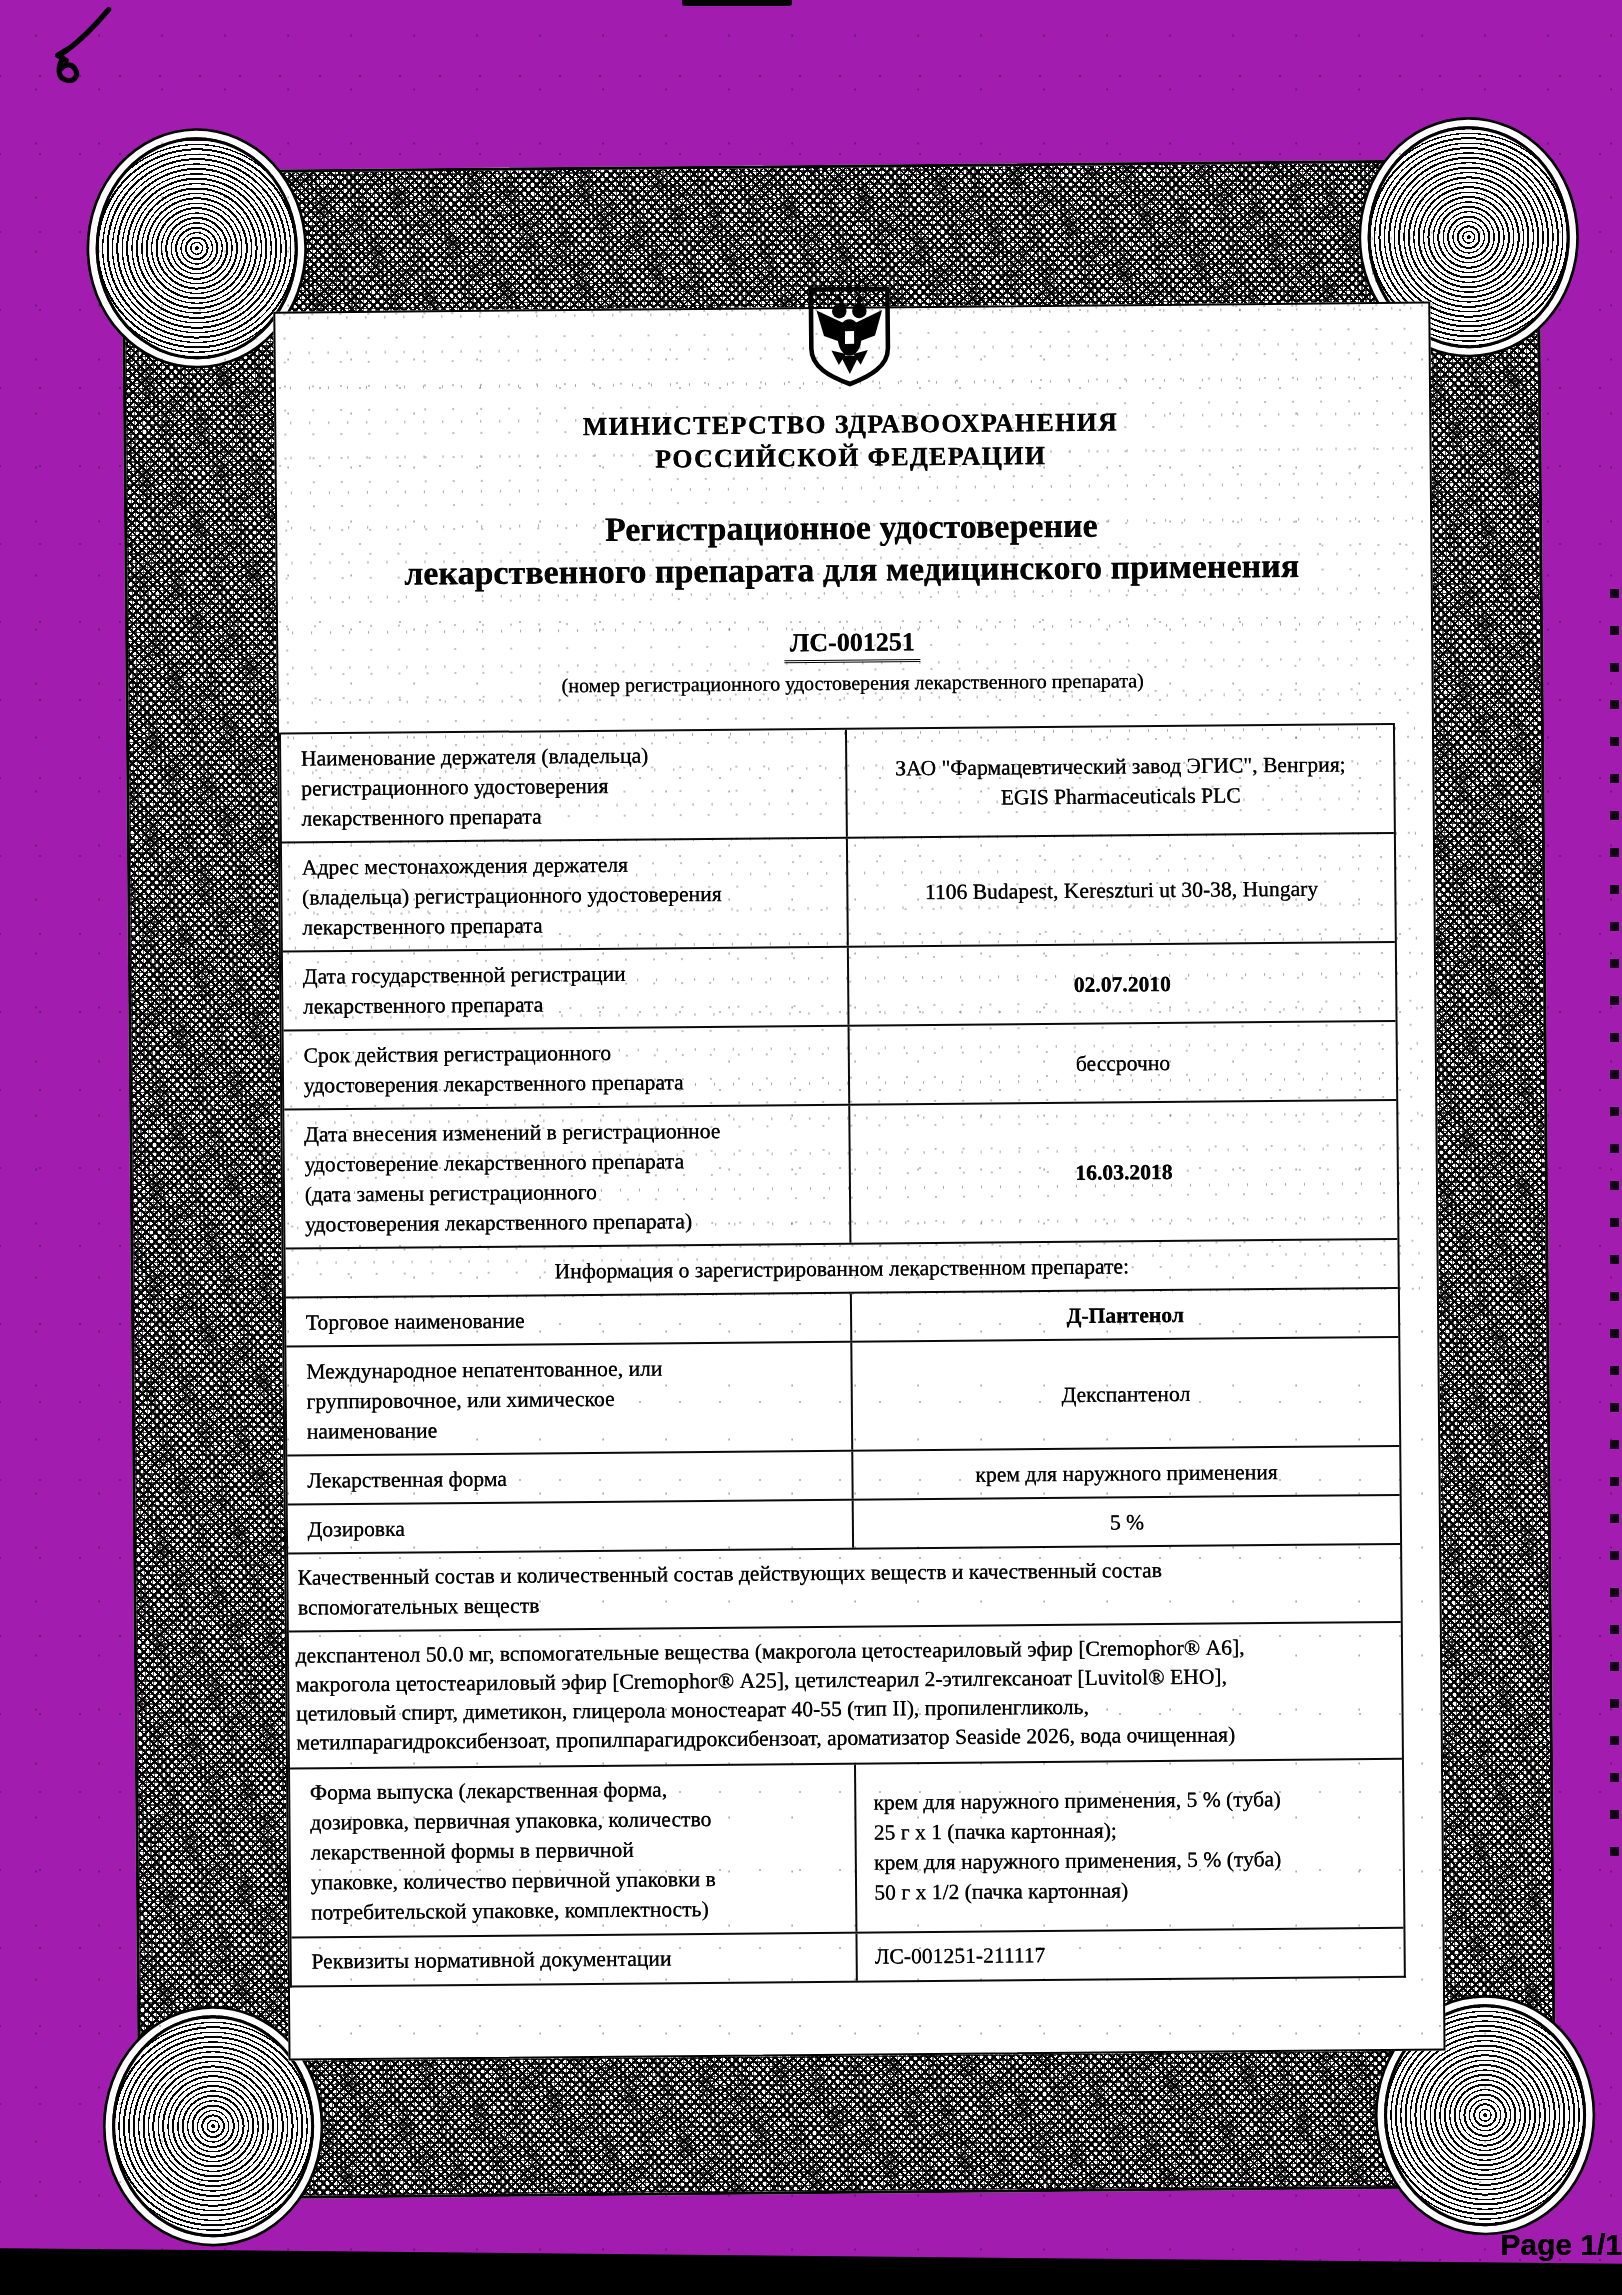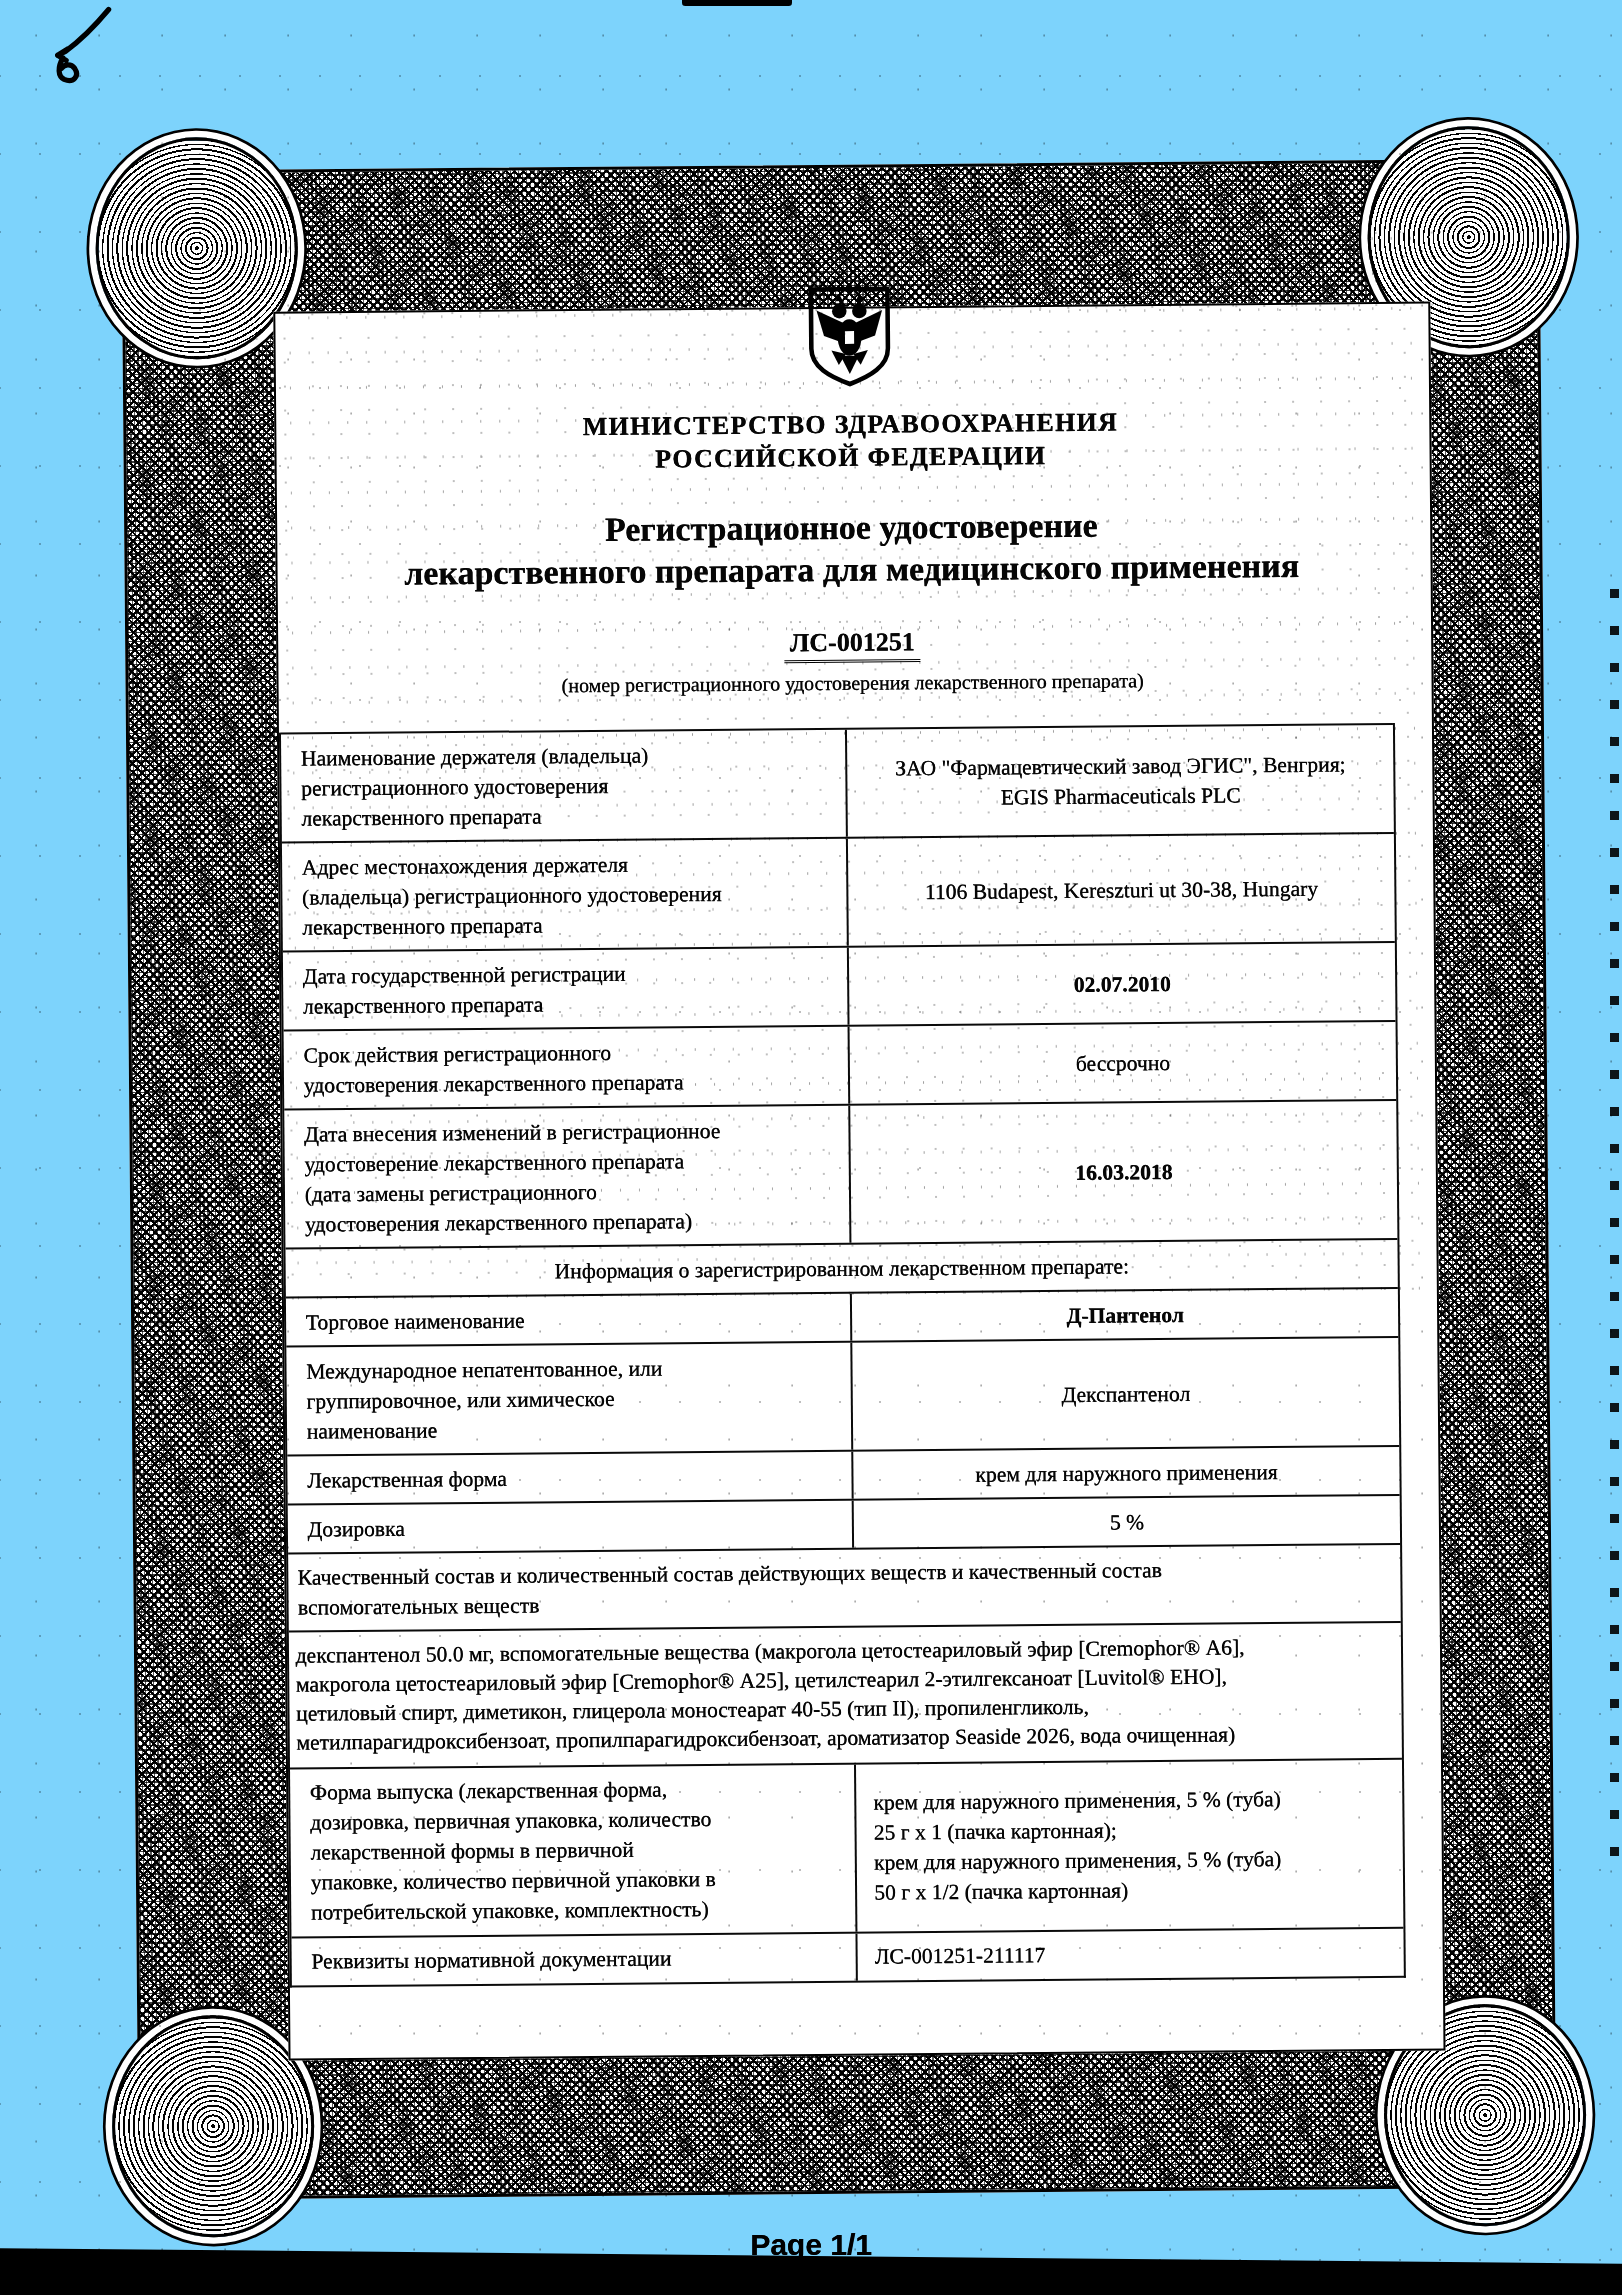--- a/index.html
+++ b/index.html
@@ -1,18 +1,18 @@
 <!DOCTYPE html>
 <html style="font-size:10.5px"><head>
 <meta charset="utf-8">
 <style>
   html,body{margin:0;padding:0;background:#fff;}
   body{width:1622px;height:2295px;overflow:hidden;position:relative;
        font-family:"Liberation Serif","DejaVu Serif",serif;color:#060606;}
-  .sheet{position:absolute;inset:0;background:#7dd3fc;}
+  .sheet{position:absolute;inset:0;background:#a21caf;}
   
   .sheet::after{content:"";position:absolute;inset:0;pointer-events:none;opacity:.55;
     background-image:
       radial-gradient(circle,#000 0.7px,transparent 0.9px),
       radial-gradient(circle,#000 0.6px,transparent 0.8px),
       radial-gradient(circle,#000 0.5px,transparent 0.7px);
     background-size:63px 54px,40px 78px,94px 46px;
     background-position:4.6px 8.5px,20px 37px,54px 19px;}
   .tilt{position:absolute;inset:0;transform:rotate(-0.5deg);transform-origin:50% 42%;}
 
@@ -70,21 +70,21 @@
 
   .serial{position:absolute;left:1276px;top:1990px;
     font-family:"DejaVu Sans Mono",monospace;font-size:30px;letter-spacing:5.9px;color:#000;}
 
   
   .hand-mark{position:absolute;left:25px;top:2.6px;}
   .top-edge-artifact{position:absolute;left:682px;top:0;width:110px;height:5.9px;background:#000;
     border-radius:0 0 3.3px 3.3px;}
   .right-dashes{position:absolute;right:3.3px;top:561px;width:9.2px;height:1295px;opacity:.9;
     background:repeating-linear-gradient(0deg,#000 0 9.2px,transparent 9.2px 37px);}
-  .page-footer{position:absolute;left:0;right:0;top:2228px;text-align:center;
+  .page-footer{position:absolute;left:0;right:0;top:2228px;text-align:right;
     font-family:"Liberation Sans","DejaVu Sans",sans-serif;font-weight:700;font-size:30px;color:#000;}
   .bottom-bar{position:absolute;left:-19.6px;top:2256px;width:1675px;height:62px;background:#000;
     transform:rotate(0.55deg);}
   .scan-text{text-shadow:0.3px 0.3px 0 #060606;}
 </style>
 </head>
 <body>
 
 <div class="sheet scan-text">
 

